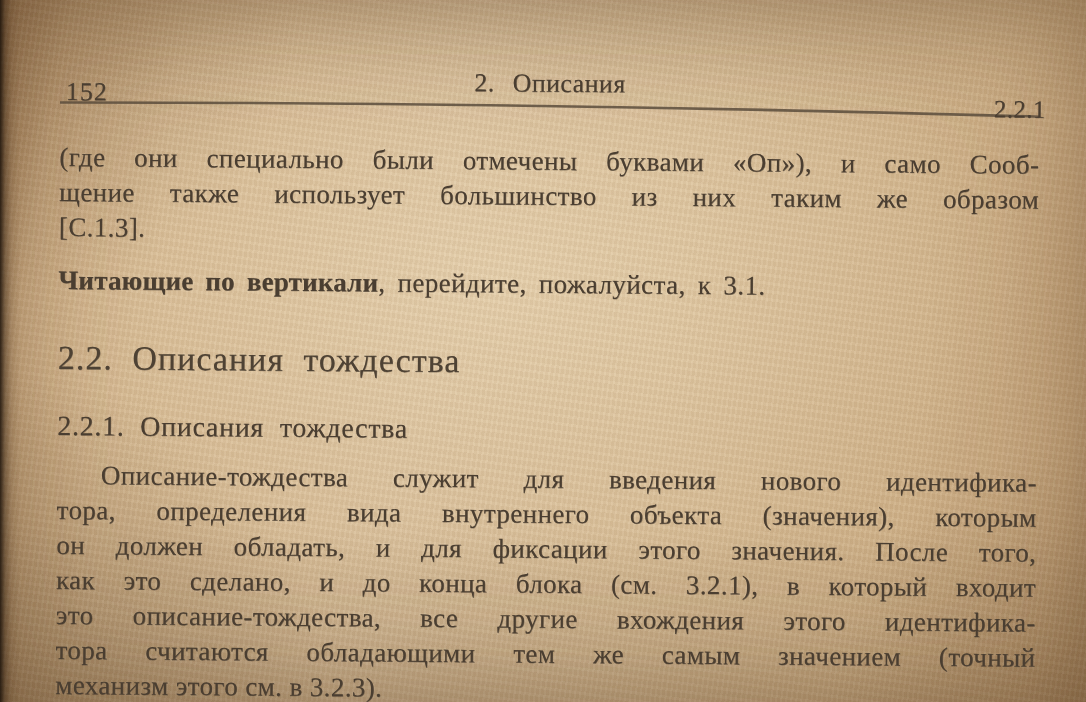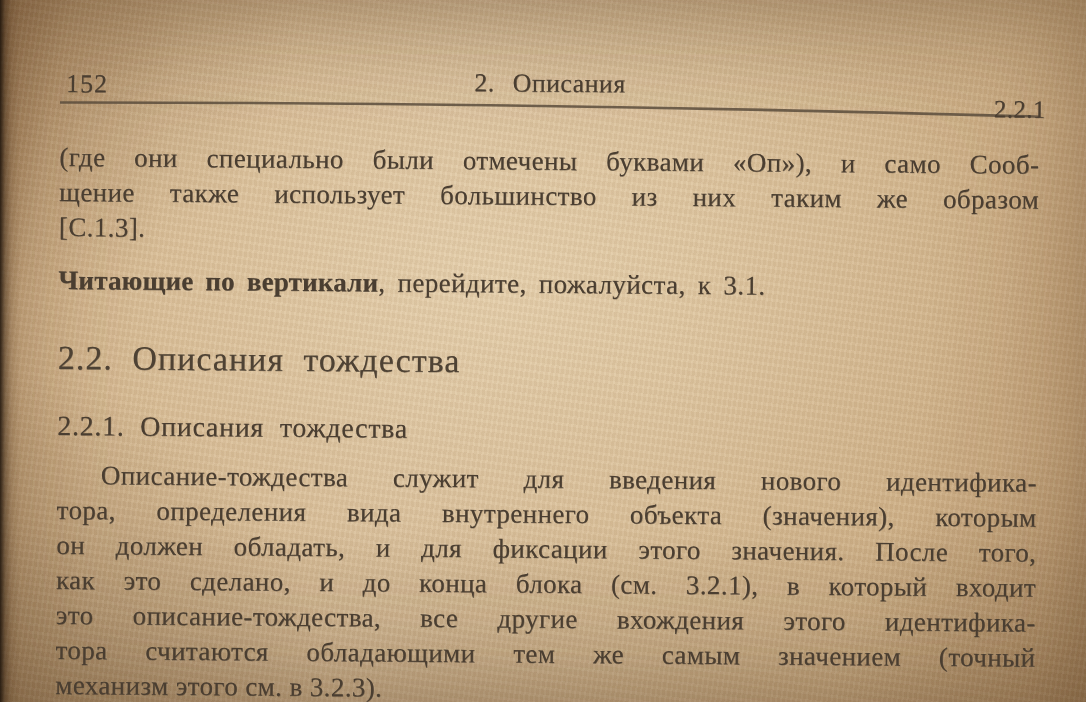--- a/index.html
+++ b/index.html
@@ -35,21 +35,21 @@
   }
   .content {
     position: absolute; left: 0; top: 0; width: 1086px; z-index: 2;
     padding: 62px 46px 0 60px; box-sizing: border-box;
     transform: rotate(0.45deg); transform-origin: 60px 80px;
     color: #4a3e31;
     font-size: 27px; line-height: 35px; letter-spacing: 0.4px;
     text-shadow: 0.4px 0.5px 0.6px rgba(74,62,49,0.55);
   }
   .header { position: relative; height: 34px; font-size: 26px; }
-  .pagenum  { position: absolute; left: 6px; top: 4px; letter-spacing: 1px; }
+  .pagenum  { position: absolute; left: 6px; top: 12px; letter-spacing: 1px; }
   .runhead  { position: absolute; left: 0; right: 0; top: 0; text-align: center; word-spacing: 11px; }
   .secref   { position: absolute; right: -6px; top: 22px; font-size: 25px; }
   .rule { display: block; width: 100%; height: 16px; margin-top: 2px; }
   .para  { text-align: justify; }
   .jline { text-align: justify; text-align-last: justify; }
   .line  { text-align: left; }
   .intro { margin-top: 26px; }
   .note  { margin-top: 18px; word-spacing: 5px; }
   .note .bold { font-weight: bold; letter-spacing: 0.2px; }
   .h1 { margin-top: 40px; font-size: 34px; line-height: 40px; word-spacing: 10px; letter-spacing: 1px; color: #4e4234; }

